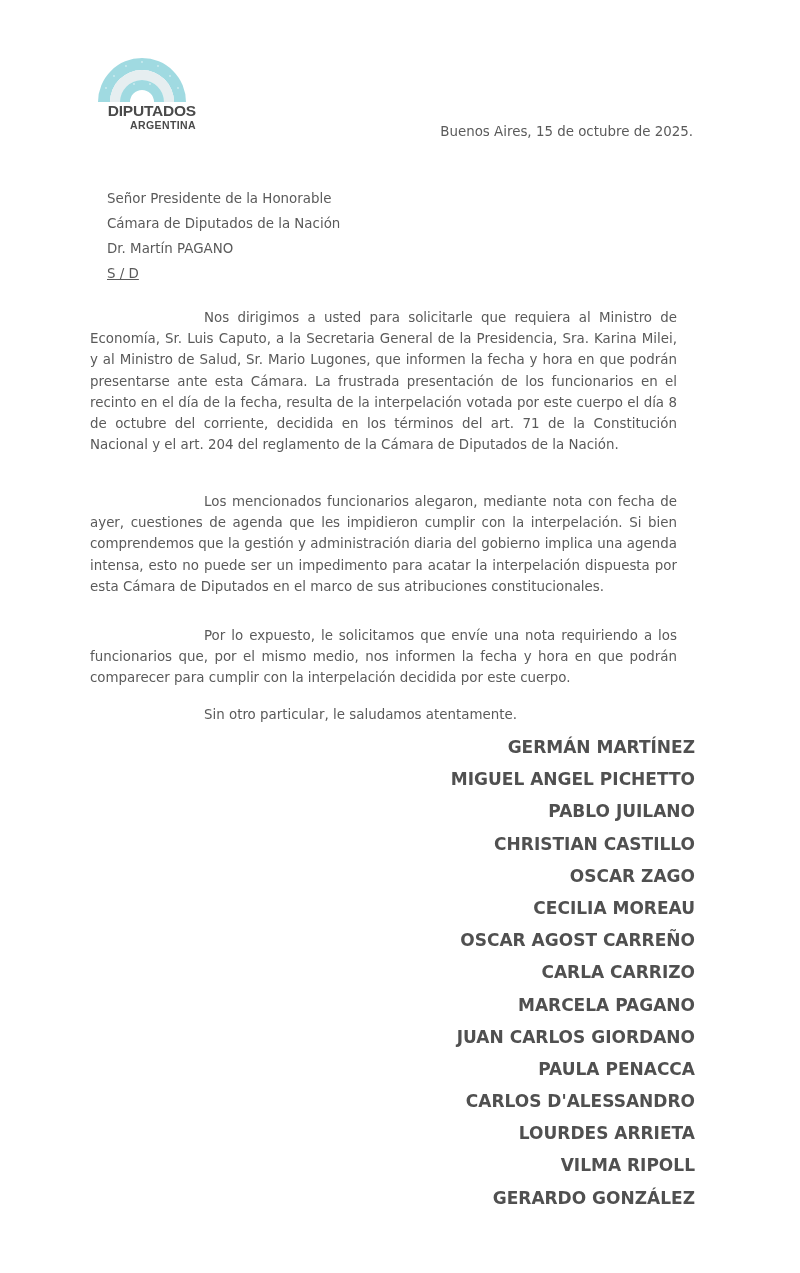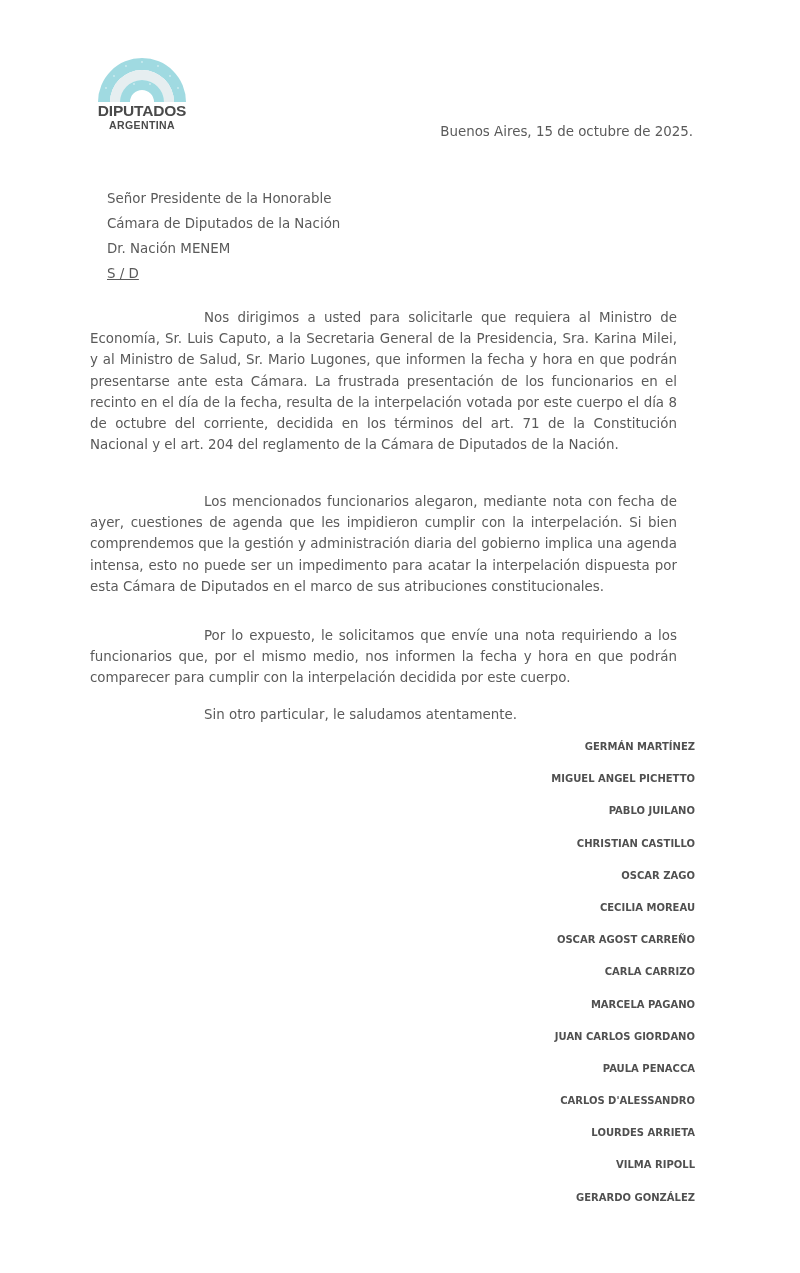--- a/index.html
+++ b/index.html
@@ -1,32 +1,32 @@
 <!DOCTYPE html>
 <html><head>
   <meta charset="utf-8">
   <style>
     html, body { margin: 0; padding: 0; background: #ffffff; }
     body { width: 800px; height: 1273px; position: relative; overflow: hidden;
       font-family: "DejaVu Sans", sans-serif; color: #555555; }
-    .logo { position: absolute; left: 88px; top: 56px; width: 108px; text-align: center; }
+    .logo { position: absolute; left: 88px; top: 56px; width: 108px; text-align: right; }
     .logo svg { display: block; margin: 0 auto; }
     .logo-title { font-family: "Liberation Sans", sans-serif; font-weight: bold; font-size: 15.5px; color: #4a4a4a; letter-spacing: -0.2px; line-height: 16px; margin-top: 1px; }
     .logo-sub { font-family: "Liberation Sans", sans-serif; font-weight: bold; font-size: 10.5px; color: #4a4a4a; letter-spacing: 0.4px; line-height: 12px; }
     .date { position: absolute; right: 107px; top: 124px; font-size: 13.4px; color: #5a5a5a; }
     .addressee { position: absolute; left: 107px; top: 186px; font-size: 13.4px; line-height: 25px; color: #5a5a5a; }
     .addressee .sd { text-decoration: underline; }
     .body { position: absolute; left: 90px; width: 587px; font-size: 13.4px; line-height: 21.2px; color: #5a5a5a; text-align: justify; }
     .body p { margin: 0; text-indent: 114px; }
     .p1 { top: 307px; }
     .p2 { top: 491px; }
     .p3 { top: 625px; }
     .p4 { top: 704px; }
     .signatures { position: absolute; right: 105px; top: 736px; text-align: right; }
-    .sig { font-family: "DejaVu Sans", sans-serif; font-weight: bold; font-size: 10px; color: #505050; height: 32.2px; line-height: 22px; }
+    .sig { font-family: "DejaVu Sans", sans-serif; font-weight: bold; font-size: 17px; color: #505050; height: 32.2px; line-height: 22px; }
   </style>
 </head>
 <body>
 
 <div class="logo">
   <svg width="92" height="46" viewBox="0 0 92 46">
     <path d="M2 46 A44 44 0 0 1 90 46 L78 46 A32 32 0 0 0 14 46 Z" fill="#8fd3dc" opacity="0.85"></path>
     <path d="M14 46 A32 32 0 0 1 78 46 L68 46 A22 22 0 0 0 24 46 Z" fill="#e6eef0"></path>
     <path d="M24 46 A22 22 0 0 1 68 46 L58 46 A12 12 0 0 0 34 46 Z" fill="#8fd3dc" opacity="0.85"></path>
     <g fill="#ffffff" opacity="0.5">
@@ -43,21 +43,21 @@
   </svg>
   <div class="logo-title">DIPUTADOS</div>
   <div class="logo-sub">ARGENTINA</div>
 </div>
 
 <div class="date">Buenos Aires, 15 de octubre de 2025.</div>
 
 <div class="addressee">
   <div>Señor Presidente de la Honorable</div>
   <div>Cámara de Diputados de la Nación</div>
-  <div>Dr. Nación MENEM</div>
+  <div>Dr. Martín PAGANO</div>
   <div class="sd">S / D</div>
 </div>
 
 <div class="body p1">
   <p>Nos dirigimos a usted para solicitarle que requiera al Ministro de Economía, Sr. Luis Caputo, a la Secretaria General de la Presidencia, Sra. Karina Milei, y al Ministro de Salud, Sr. Mario Lugones, que informen la fecha y hora en que podrán presentarse ante esta Cámara. La frustrada  presentación de los funcionarios en el recinto en el día de la fecha, resulta de la interpelación votada por este cuerpo el día 8 de octubre del corriente, decidida en los términos del art. 71 de la Constitución Nacional y el art. 204 del reglamento de la Cámara de Diputados de la Nación.</p>
 </div>
 <div class="body p2">
   <p>Los mencionados funcionarios alegaron, mediante nota con fecha de ayer, cuestiones de agenda que les impidieron cumplir con la interpelación. Si bien comprendemos que la gestión y administración diaria del gobierno implica una agenda intensa, esto no puede ser un impedimento para acatar la interpelación dispuesta por esta Cámara de Diputados en el marco de sus atribuciones constitucionales.</p>
 </div>
 <div class="body p3">

